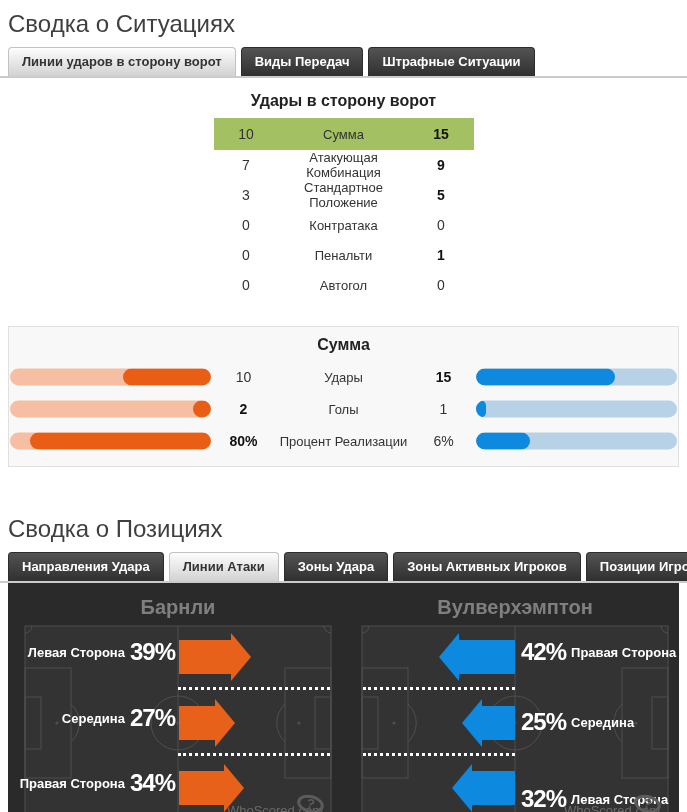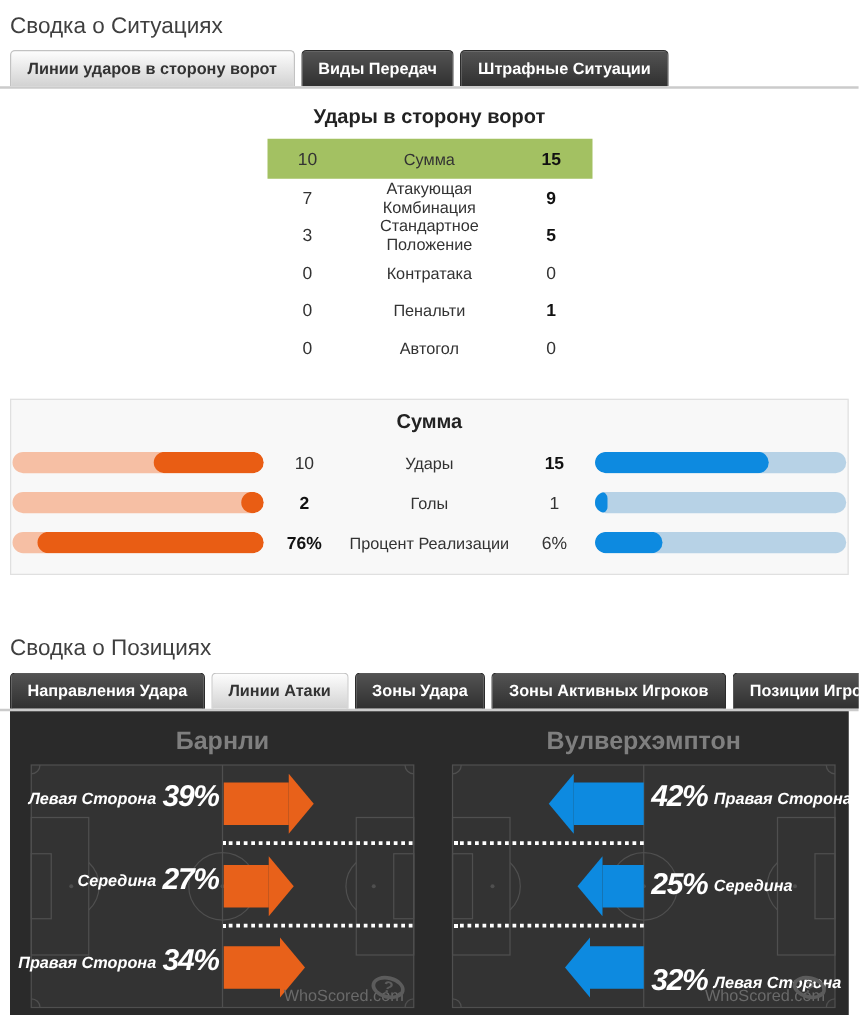--- a/index.html
+++ b/index.html
@@ -1,19 +1,19 @@
 <!DOCTYPE html>
 <html><head>
 <meta charset="utf-8">
 <style>
   * { margin:0; padding:0; box-sizing:border-box; }
   body { background:#fff; font-family:"Liberation Sans", sans-serif; color:#333; }
   .page { width:687px; }
 
-  h2.sec-title { font-size:18px; font-weight:normal; color:#3f3f3f; margin:10px 0 9px 8px; }
+  h2.sec-title { font-size:24px; font-weight:normal; color:#3f3f3f; margin:10px 0 9px 8px; }
 
   .tabs { display:flex; gap:5px; padding-left:8px; border-bottom:2px solid #cbcbcb; align-items:flex-end; }
   .tab { font-size:13px; font-weight:bold; padding:6px 13px 7px; border-radius:4px 4px 0 0; cursor:pointer;
          background:linear-gradient(#535353,#303030); color:#fff; border:1px solid #2c2c2c; border-bottom:none; white-space:nowrap; }
   .tab.active { background:linear-gradient(#fdfdfd,#d2d2d2); color:#333; border:1px solid #c2c2c2; border-bottom:none; }
 
   .tbl-title { font-size:16px; font-weight:bold; color:#222; text-align:center; margin:14px 0 8px; }
   .shots-table { width:260px; margin:0 auto 26px; }
   .srow { display:flex; align-items:center; height:30px; cursor:pointer; }
   .srow.sel { height:32px; }
@@ -47,21 +47,21 @@
   .pitch.dir-l .dotline { left:2px; }
 
   .arrow { position:absolute; display:flex; align-items:center; height:48px; }
   .arrow .abody { flex:1; height:34px; background:var(--c); }
   .arrow .ahead { width:0; height:0; border-top:24px solid transparent; border-bottom:24px solid transparent; }
   .arrow.r { left:155px; }
   .arrow.r .ahead { border-left:20px solid var(--c); }
   .arrow.l { right:154px; flex-direction:row-reverse; }
   .arrow.l .ahead { border-right:20px solid var(--c); }
 
-  .band-label { position:absolute; display:flex; align-items:center; gap:5px; white-space:nowrap; color:#fff;font-style:italic; }
+  .band-label { position:absolute; display:flex; align-items:center; gap:5px; white-space:nowrap; color:#fff; }
   .band-label .small { font-size:13px; font-weight:bold; }
   .band-label .big { font-size:24px; font-weight:bold; letter-spacing:-1px; }
   .band-label.side-l { right:157px; justify-content:flex-end; }
   .band-label.side-r { left:160px; }
 
   .watermark { position:absolute; right:8px; bottom:3px; display:flex; align-items:center; color:#6a6a6a; font-size:13px; }
   .wm-logo { display:inline-block; width:27px; height:18px; border:3px solid #5c5c5c; border-radius:50%;
              transform:rotate(14deg); color:#5c5c5c; font-weight:bold; font-size:13px; line-height:12px;
              text-align:center; margin:-14px 0 0 -26px; background:transparent; }
 </style>
@@ -142,21 +142,21 @@
       <div class="track away" style="background-color: rgb(183, 210, 230);">
         <div class="fill" style="background-color: rgb(13, 138, 224); width: 5%;"></div>
       </div>
     </div>
 
     <div class="drow">
       <div class="track home" style="background-color: rgb(246, 191, 164);">
         <div class="fill" style="background-color: rgb(233, 93, 20); width: 90%;"></div>
       </div>
       <div class="mid">
-        <span class="c1 b">76%</span>
+        <span class="c1 b">80%</span>
         <span class="c2">Процент Реализации</span>
         <span class="c3">6%</span>
       </div>
       <div class="track away" style="background-color: rgb(183, 210, 230);">
         <div class="fill" style="background-color: rgb(13, 138, 224); width: 27%;"></div>
       </div>
     </div>
   </div>
 
   <div class="positions-sec">

